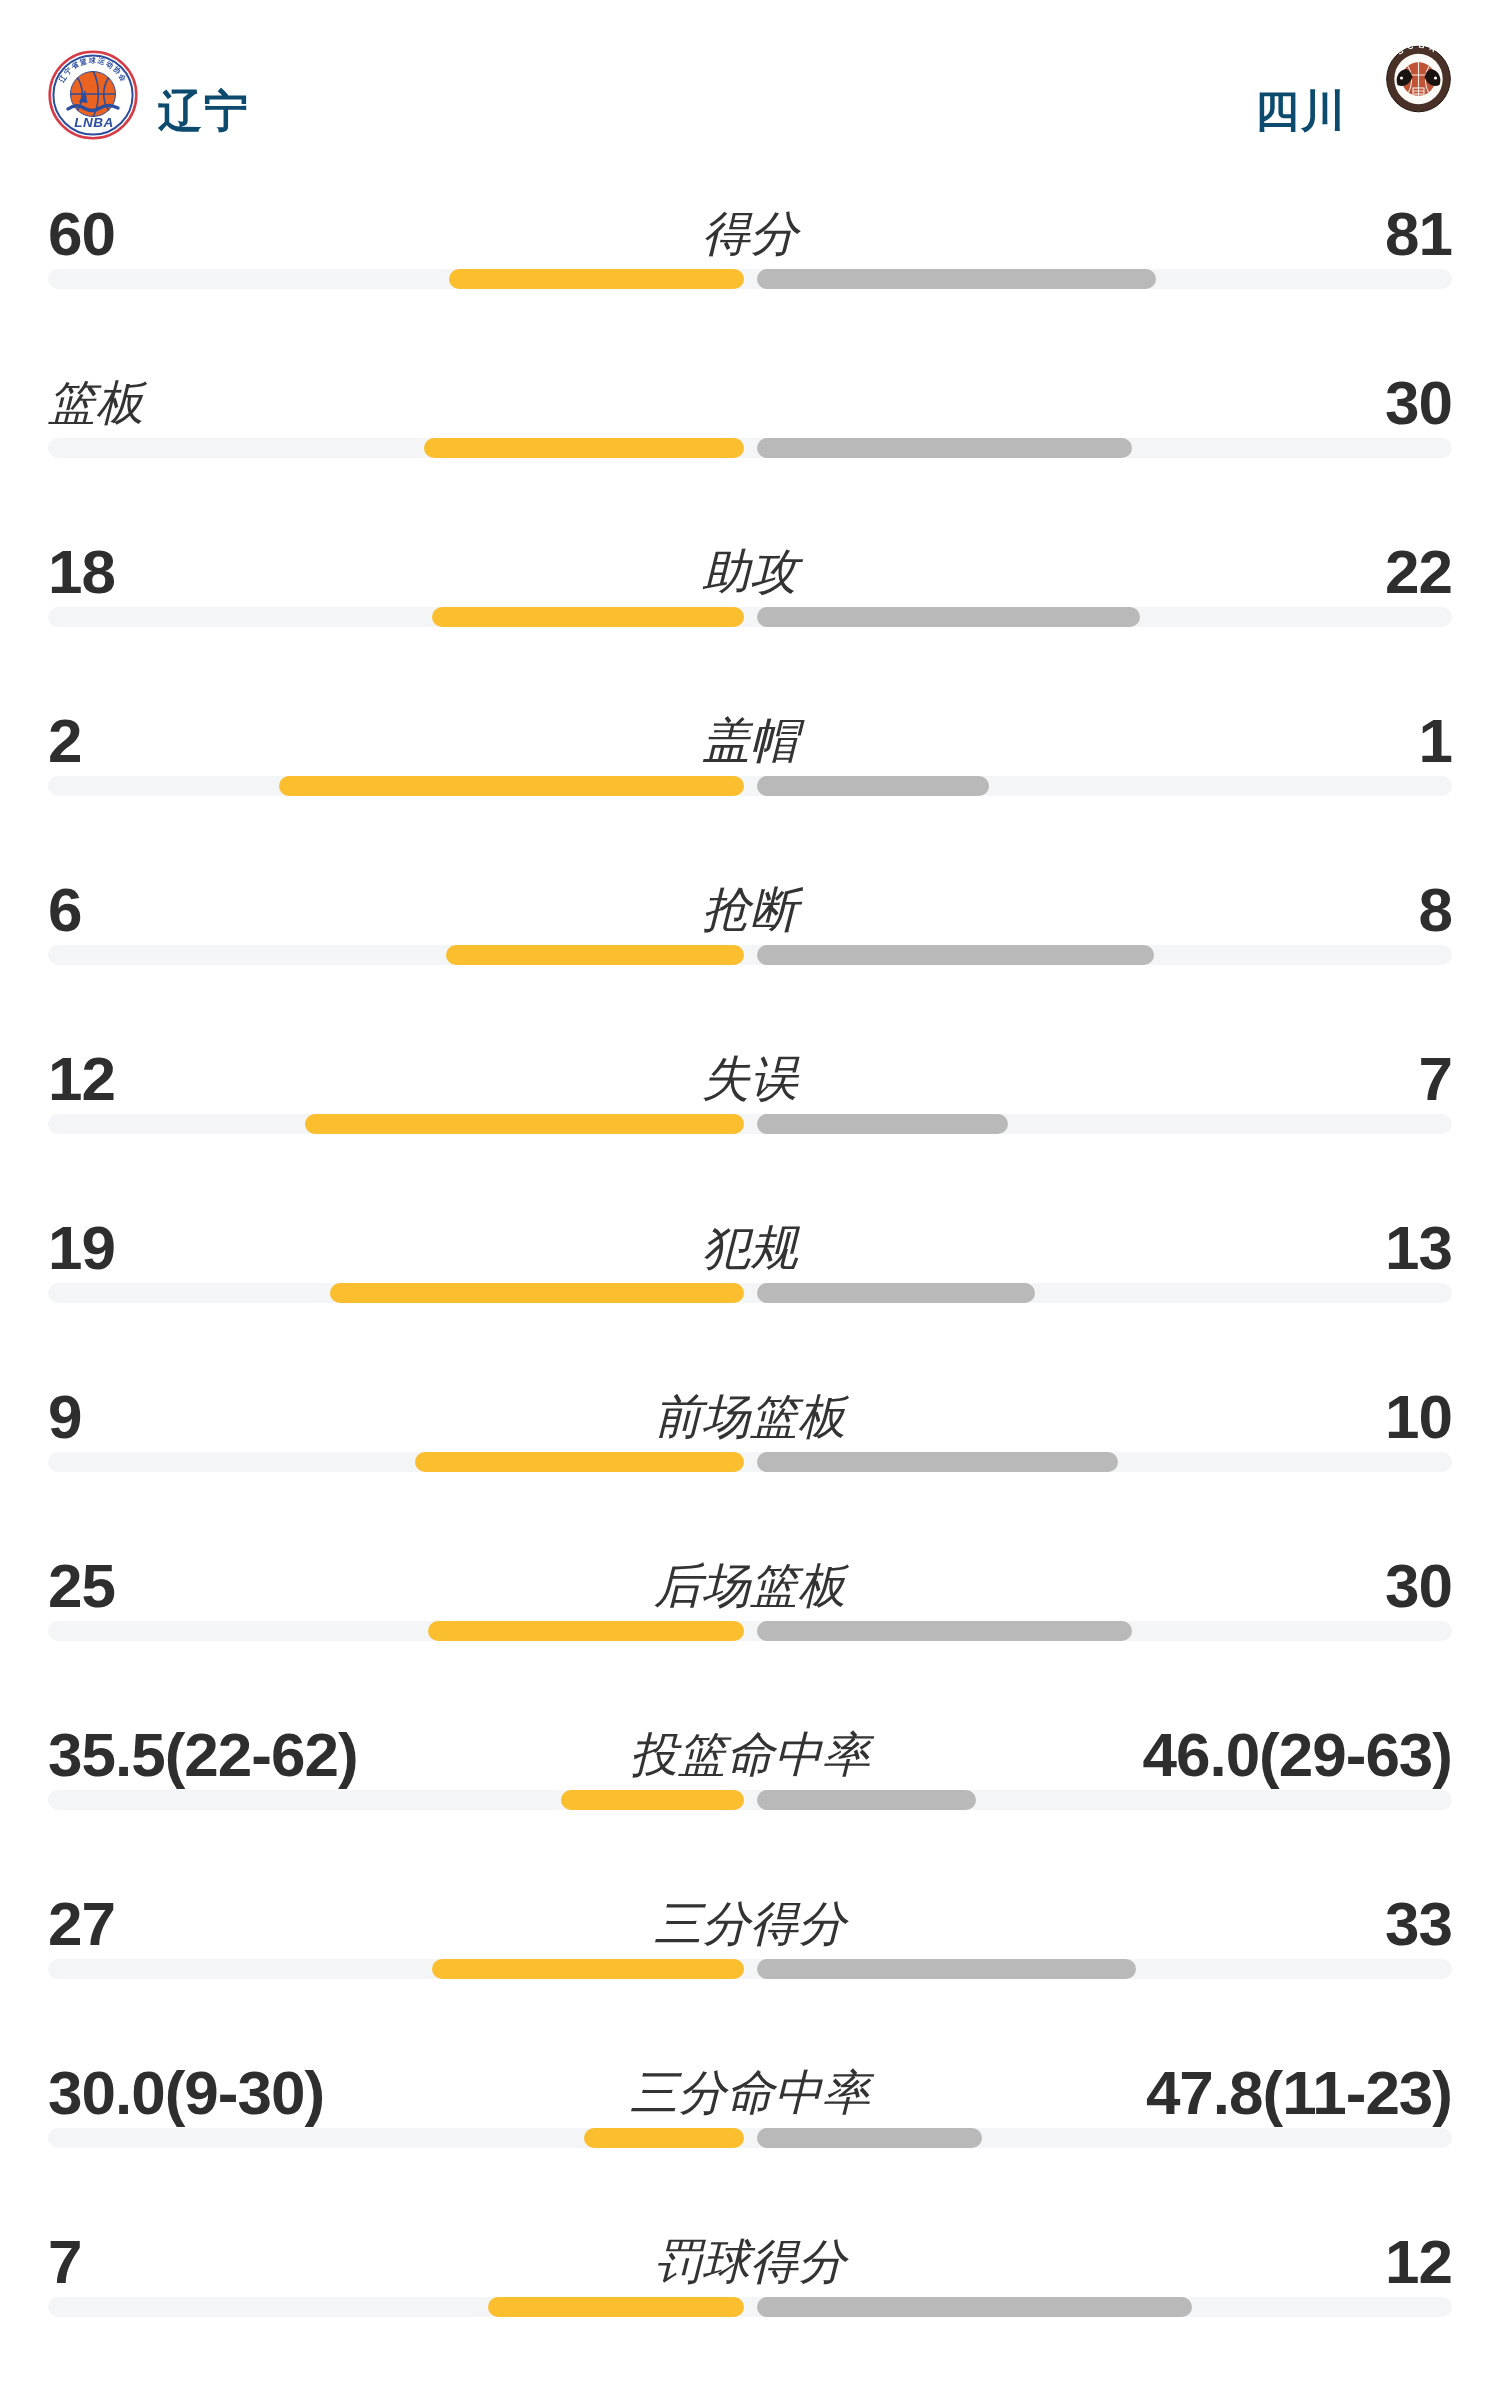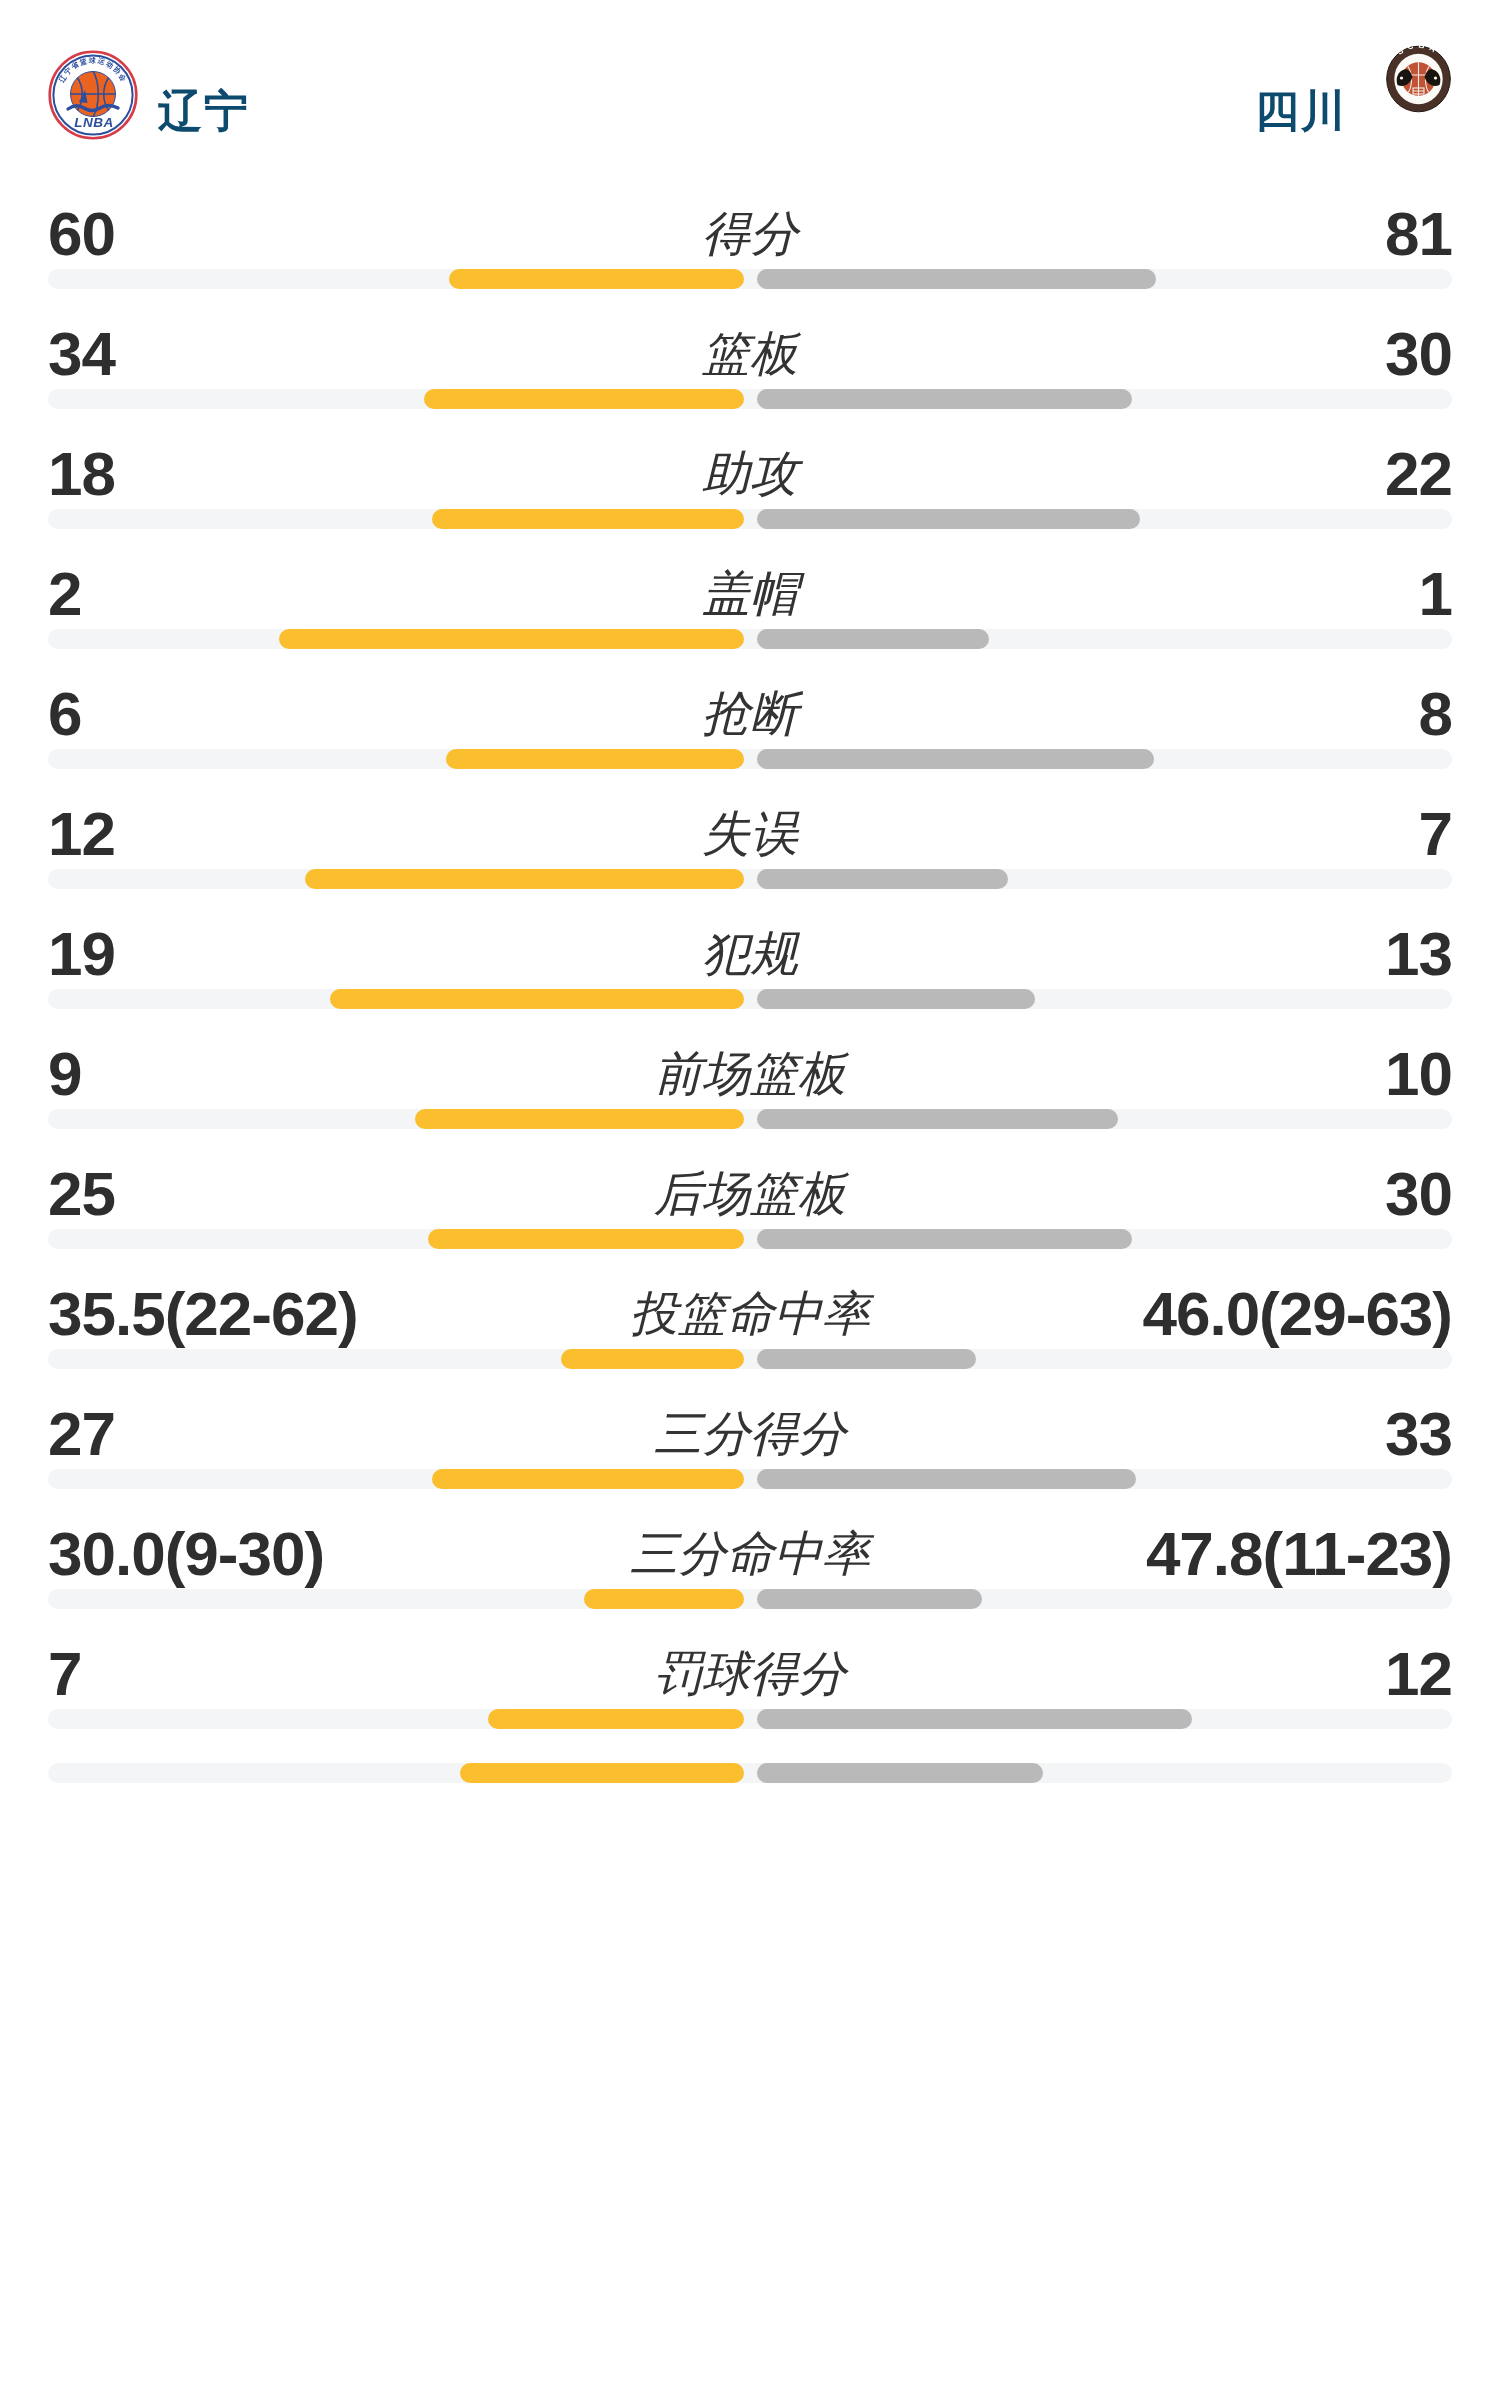--- a/index.html
+++ b/index.html
@@ -32,21 +32,21 @@
     color:#0c4a6e;
     line-height:1;
     transform:translateY(16px);
     letter-spacing:2px;
   }
   .team.home .team-name{margin-left:20px;}
   .team.away .team-name{margin-right:38px;}
   .logo{display:block;}
   .logo.away-logo{transform:translateY(-16px);}
   
-  .stat-row{margin-bottom:34px;}
+  .stat-row{margin-bottom:83px;}
   .value-line{
     display:flex;
     align-items:center;
     height:62px;
     margin-bottom:4px;
   }
   .home-value,.away-value{
     flex:1 1 0;
     font-size:62px;
     font-weight:700;
@@ -164,21 +164,20 @@
       <div class="away-value">81</div>
     </div>
     <div class="track">
       <div class="bar home" style="width: 21%;"></div>
       <div class="bar away" style="width: 28.4%;"></div>
     </div>
   </div>
 
   <div class="stat-row">
     <div class="value-line">
-      <div class="home-value">34</div>
       <div class="stat-label">篮板</div>
       <div class="away-value">30</div>
     </div>
     <div class="track">
       <div class="bar home" style="width: 22.8%;"></div>
       <div class="bar away" style="width: 26.7%;"></div>
     </div>
   </div>
 
   <div class="stat-row">

